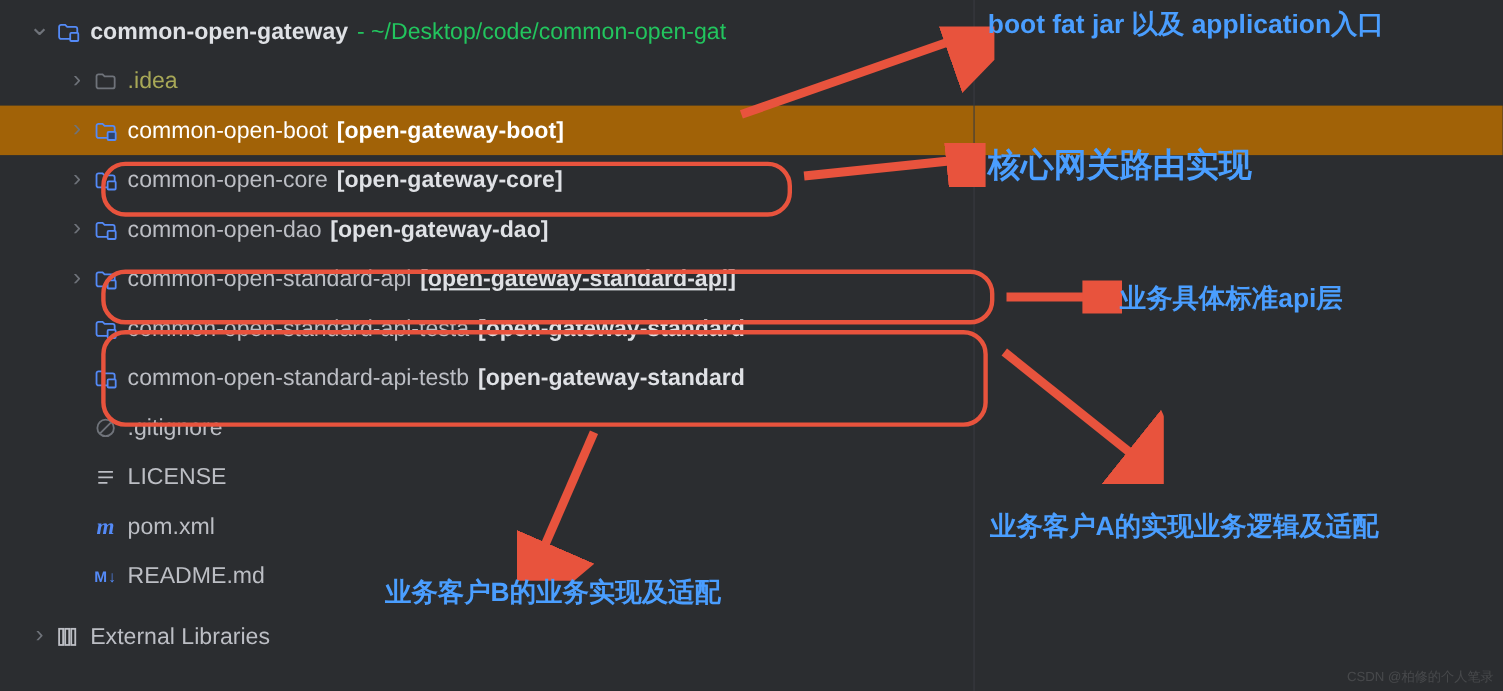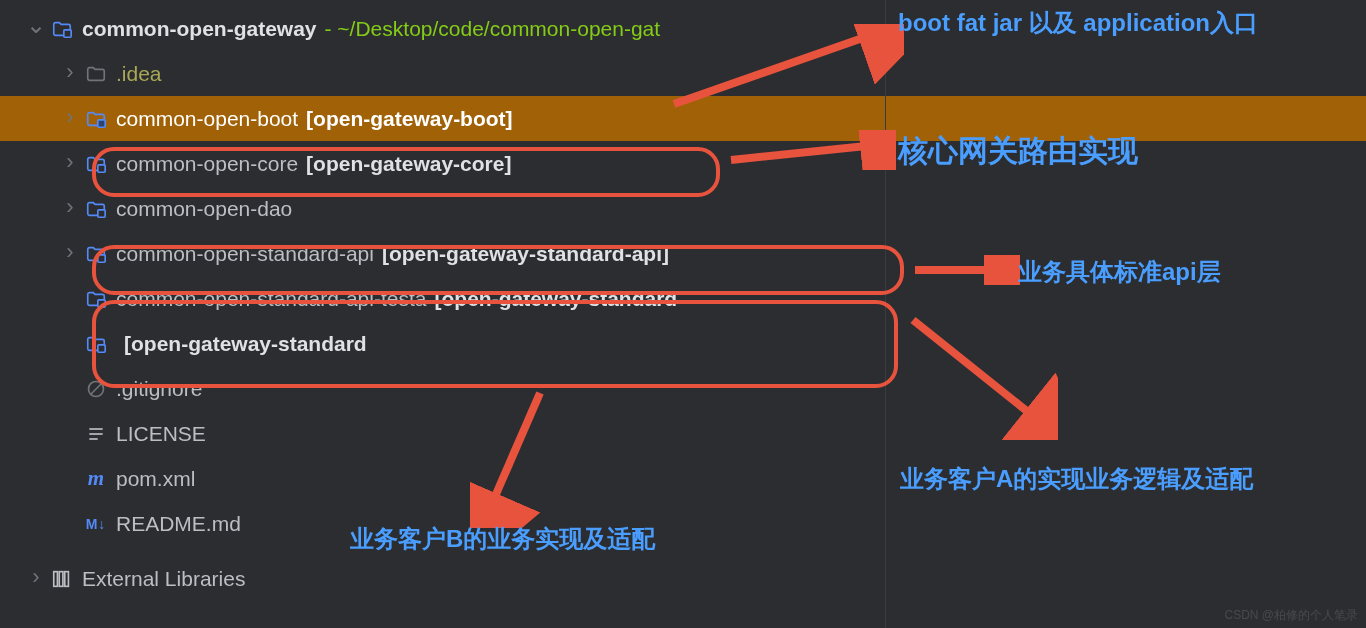--- a/index.html
+++ b/index.html
@@ -46,21 +46,21 @@
       position: relative;
     }
     .folder-module svg { width: 22px; height: 22px; }
     .folder-plain svg { width: 22px; height: 22px; color: #6f737a; }
     .file-ignore { color: #6f737a; }
     .file-license { color: #bcbec4; }
     .file-pom { font-style: italic; color: #548af7; font-weight: bold; font-family: Georgia, serif; }
     .file-md { color: #548af7; font-weight: bold; font-size: 14px; letter-spacing: 1px; }
     .lib-icon svg { width: 22px; height: 22px; color: #bcbec4; }
     .label-bold { font-weight: 600; color: #dfe1e5; }
-    .label-faded { color: #84cc16; }
+    .label-faded { color: #22c55e; }
     .label-idea { color: #a8a857; }
     .bracket { color: #dfe1e5; font-weight: 600; }
     .indent-1 { padding-left: 26px; }
     .indent-2 { padding-left: 60px; }
     .indent-2-file { padding-left: 84px; }
     .red-box {
       position: absolute;
       border: 4px solid #e8533d;
       border-radius: 22px;
       pointer-events: none;
@@ -145,52 +145,54 @@
 
   <div class="tree-row indent-2">
     <span class="chevron right"></span>
     <span class="icon folder-module">
       <svg viewBox="0 0 24 24" fill="none" stroke="currentColor" stroke-width="1.8">
           <path d="M3 7a2 2 0 0 1 2-2h4l2 2h8a2 2 0 0 1 2 2v8a2 2 0 0 1-2 2H5a2 2 0 0 1-2-2V7z"></path>
           <rect x="14" y="13" width="8" height="8" rx="1" fill="#2b2d30"></rect>
         </svg>
     </span>
     <span>common-open-dao</span>
+    <span class="bracket" style="margin-left:8px;">[open-gateway-dao]</span>
   </div>
 
   <div class="tree-row indent-2">
     <span class="chevron right"></span>
     <span class="icon folder-module">
       <svg viewBox="0 0 24 24" fill="none" stroke="currentColor" stroke-width="1.8">
           <path d="M3 7a2 2 0 0 1 2-2h4l2 2h8a2 2 0 0 1 2 2v8a2 2 0 0 1-2 2H5a2 2 0 0 1-2-2V7z"></path>
           <rect x="14" y="13" width="8" height="8" rx="1" fill="#2b2d30"></rect>
         </svg>
     </span>
     <span>common-open-standard-api</span>
-    <span class="bracket" style="margin-left:8px;">[open-gateway-standard-api]</span>
+    <span class="bracket" style="margin-left:8px;text-decoration:underline;">[open-gateway-standard-api]</span>
   </div>
 
   <div class="tree-row indent-2-file">
     <span class="icon folder-module">
       <svg viewBox="0 0 24 24" fill="none" stroke="currentColor" stroke-width="1.8">
           <path d="M3 7a2 2 0 0 1 2-2h4l2 2h8a2 2 0 0 1 2 2v8a2 2 0 0 1-2 2H5a2 2 0 0 1-2-2V7z"></path>
           <rect x="14" y="13" width="8" height="8" rx="1" fill="#2b2d30"></rect>
         </svg>
     </span>
     <span>common-open-standard-api-testa</span>
     <span class="bracket" style="margin-left:8px;">[open-gateway-standard</span>
   </div>
 
   <div class="tree-row indent-2-file">
     <span class="icon folder-module">
       <svg viewBox="0 0 24 24" fill="none" stroke="currentColor" stroke-width="1.8">
           <path d="M3 7a2 2 0 0 1 2-2h4l2 2h8a2 2 0 0 1 2 2v8a2 2 0 0 1-2 2H5a2 2 0 0 1-2-2V7z"></path>
           <rect x="14" y="13" width="8" height="8" rx="1" fill="#2b2d30"></rect>
         </svg>
     </span>
+    <span>common-open-standard-api-testb</span>
     <span class="bracket" style="margin-left:8px;">[open-gateway-standard</span>
   </div>
 
   <div class="tree-row indent-2-file">
     <span class="icon file-ignore">
       <svg viewBox="0 0 24 24" width="20" height="20" fill="none" stroke="currentColor" stroke-width="2">
           <circle cx="12" cy="12" r="9"></circle>
           <line x1="6" y1="18" x2="18" y2="6"></line>
         </svg>
     </span>

